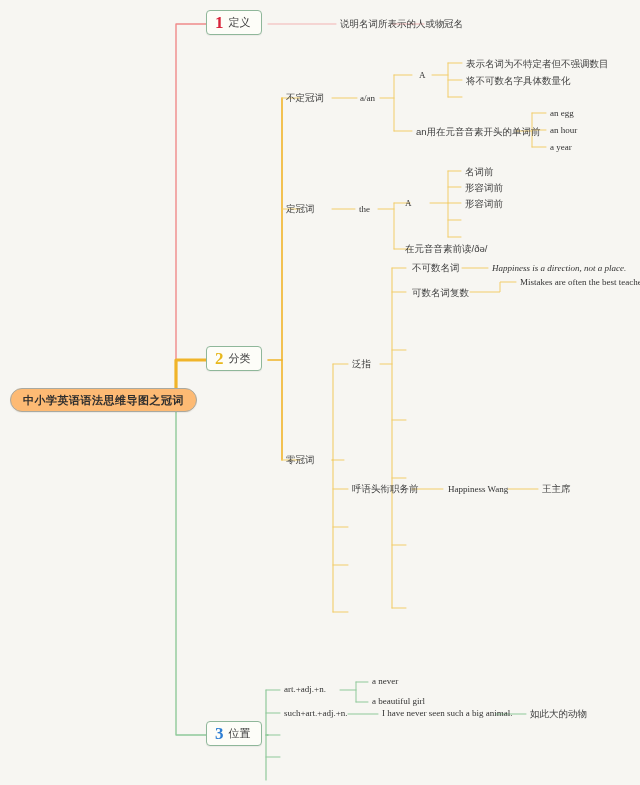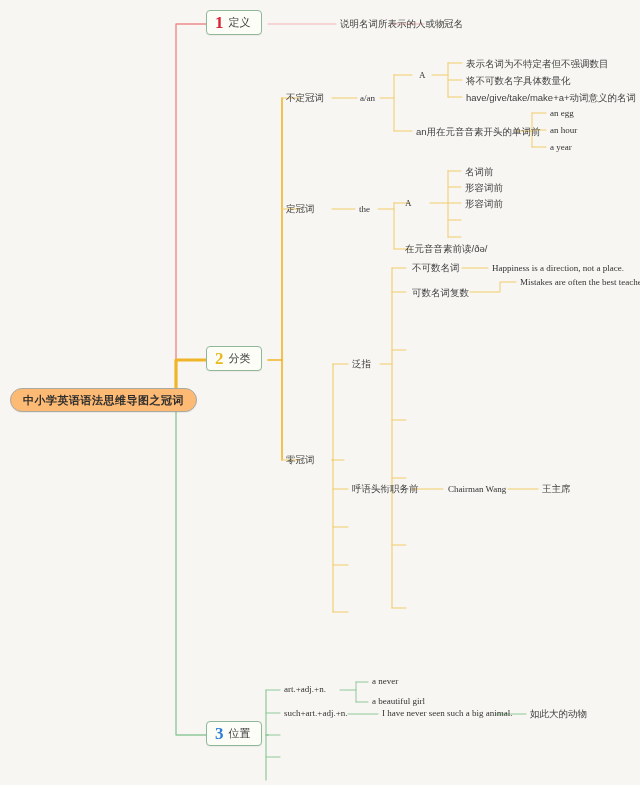--- a/index.html
+++ b/index.html
@@ -201,21 +201,20 @@
 
   <div class="lab cn" style="left:340px;top:18px;">说明名词所表示的人或物</div>
   <div class="lab cn" style="left:444px;top:18px;">冠名</div>
 
   <div class="lab cn" style="left:286px;top:92px;">不定冠词</div>
   <div class="lab en" style="left:360px;top:93px;">a/an</div>
   <div class="lab en" style="left:419px;top:70px;">A</div>
 
   <div class="lab cn" style="left:466px;top:58px;">表示名词为不特定者但不强调数目</div>
   <div class="lab cn" style="left:466px;top:75px;">将不可数名字具体数量化</div>
-  <div class="lab cn" style="left:466px;top:92px;">have/give/take/make+a+动词意义的名词</div>
 
   <div class="lab cn" style="left:416px;top:126px;">an用在元音音素开头的单词前</div>
   <div class="lab en" style="left:550px;top:108px;">an egg</div>
   <div class="lab en" style="left:550px;top:125px;">an hour</div>
   <div class="lab en" style="left:550px;top:142px;">a year</div>
 
   <div class="lab cn" style="left:286px;top:203px;">定冠词</div>
   <div class="lab en" style="left:359px;top:204px;">the</div>
   <div class="lab en" style="left:405px;top:198px;">A</div>
 
@@ -223,27 +222,27 @@
   <div class="lab cn" style="left:465px;top:182px;">形容词前</div>
   <div class="lab cn" style="left:465px;top:198px;">形容词前</div>
 
   <div class="lab cn" style="left:405px;top:243px;">在元音音素前读/ðə/</div>
 
   <div class="lab cn" style="left:286px;top:454px;">零冠词</div>
 
   <div class="lab cn" style="left:352px;top:358px;">泛指</div>
 
   <div class="lab cn" style="left:412px;top:262px;">不可数名词</div>
-  <div class="lab en" style="left:492px;top:263px;">Happiness is a direction, not a place.</div>
+  <div class="lab en" style="left:492px;top:263px;font-style:italic;">Happiness is a direction, not a place.</div>
 
   <div class="lab cn" style="left:412px;top:287px;">可数名词复数</div>
   <div class="lab en" style="left:520px;top:277px;">Mistakes are often the best teacher.</div>
 
   <div class="lab cn" style="left:352px;top:483px;">呼语头衔职务前</div>
-  <div class="lab en" style="left:448px;top:484px;">Chairman Wang</div>
+  <div class="lab en" style="left:448px;top:484px;">Happiness Wang</div>
   <div class="lab cn" style="left:542px;top:483px;">王主席</div>
 
   <div class="lab en" style="left:284px;top:684px;">art.+adj.+n.</div>
   <div class="lab en" style="left:372px;top:676px;">a never</div>
   <div class="lab en" style="left:372px;top:696px;">a beautiful girl</div>
 
   <div class="lab en" style="left:284px;top:708px;">such+art.+adj.+n.</div>
   <div class="lab en" style="left:382px;top:708px;">I have never seen such a big animal.</div>
   <div class="lab cn" style="left:530px;top:708px;">如此大的动物</div>
 

